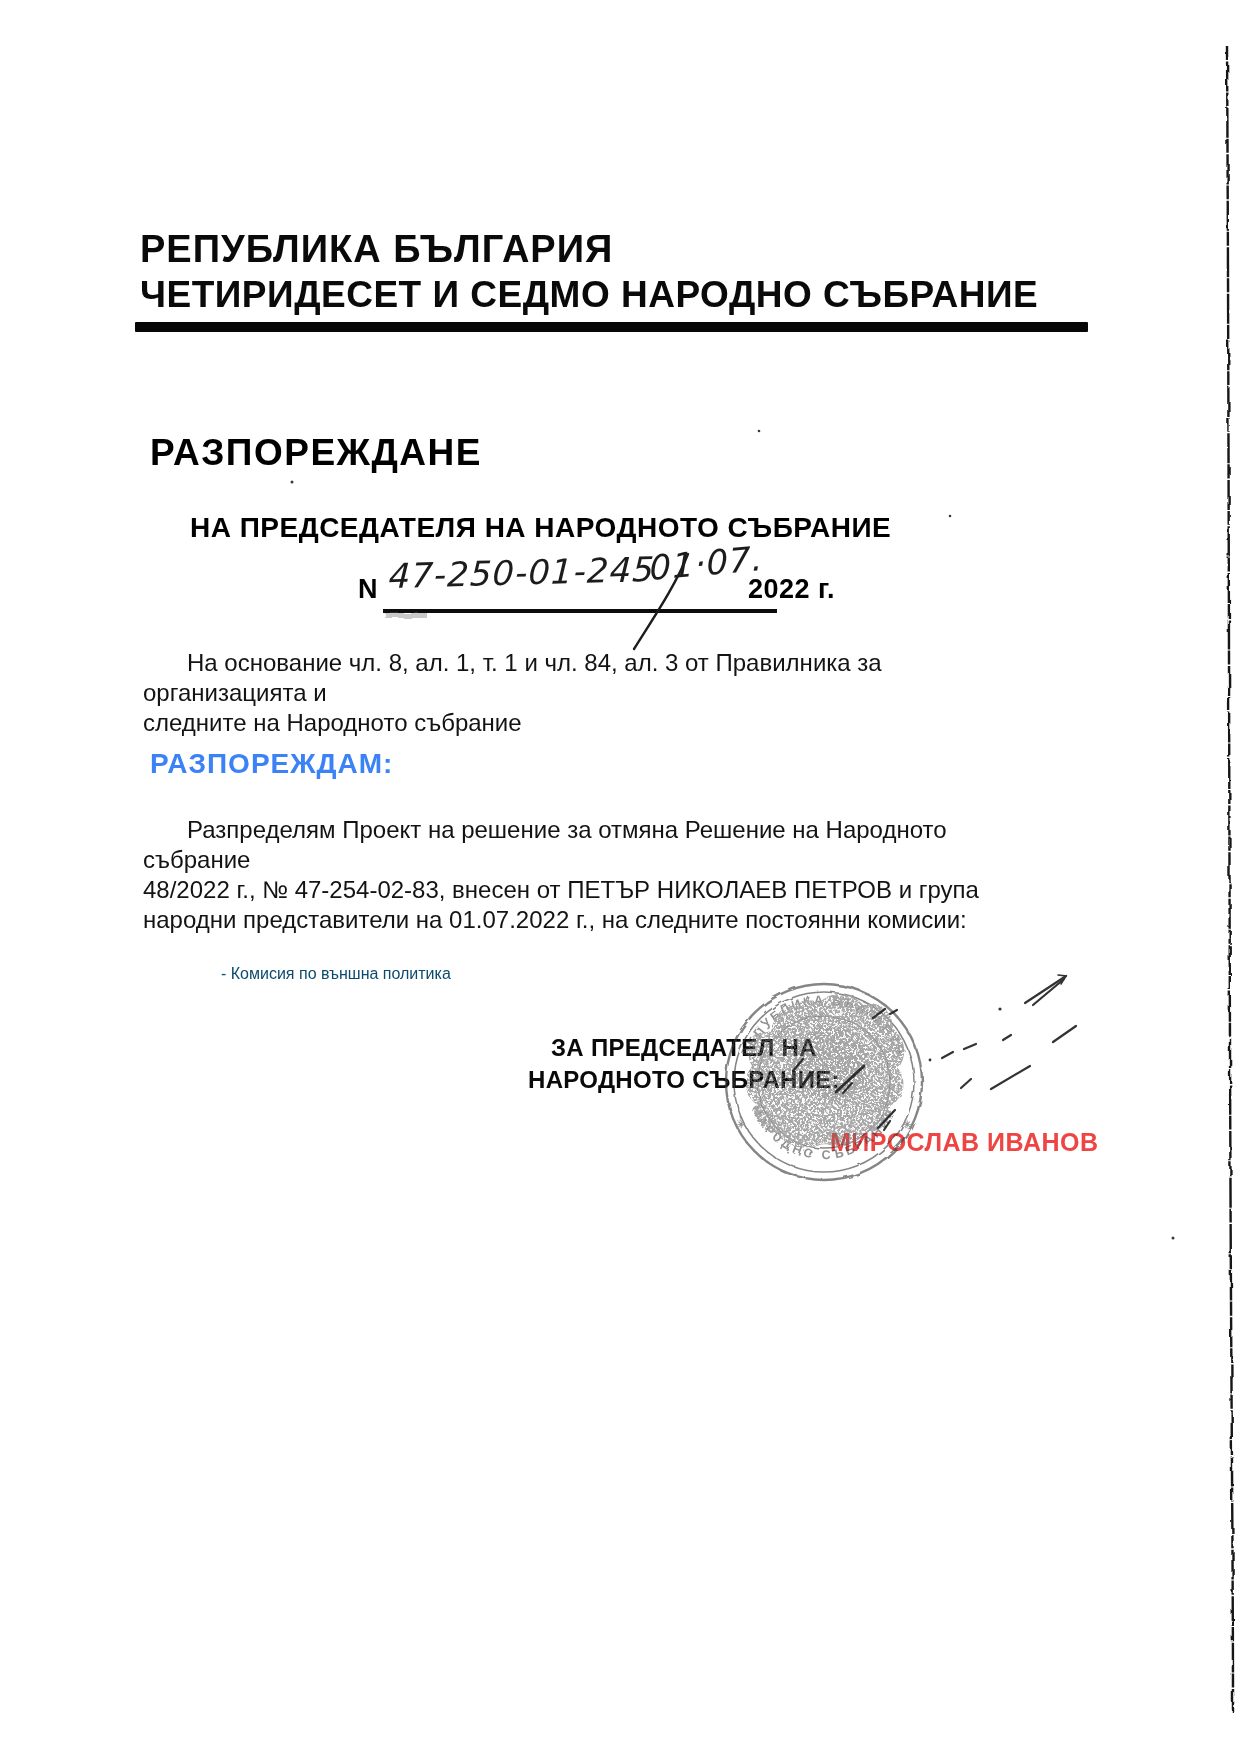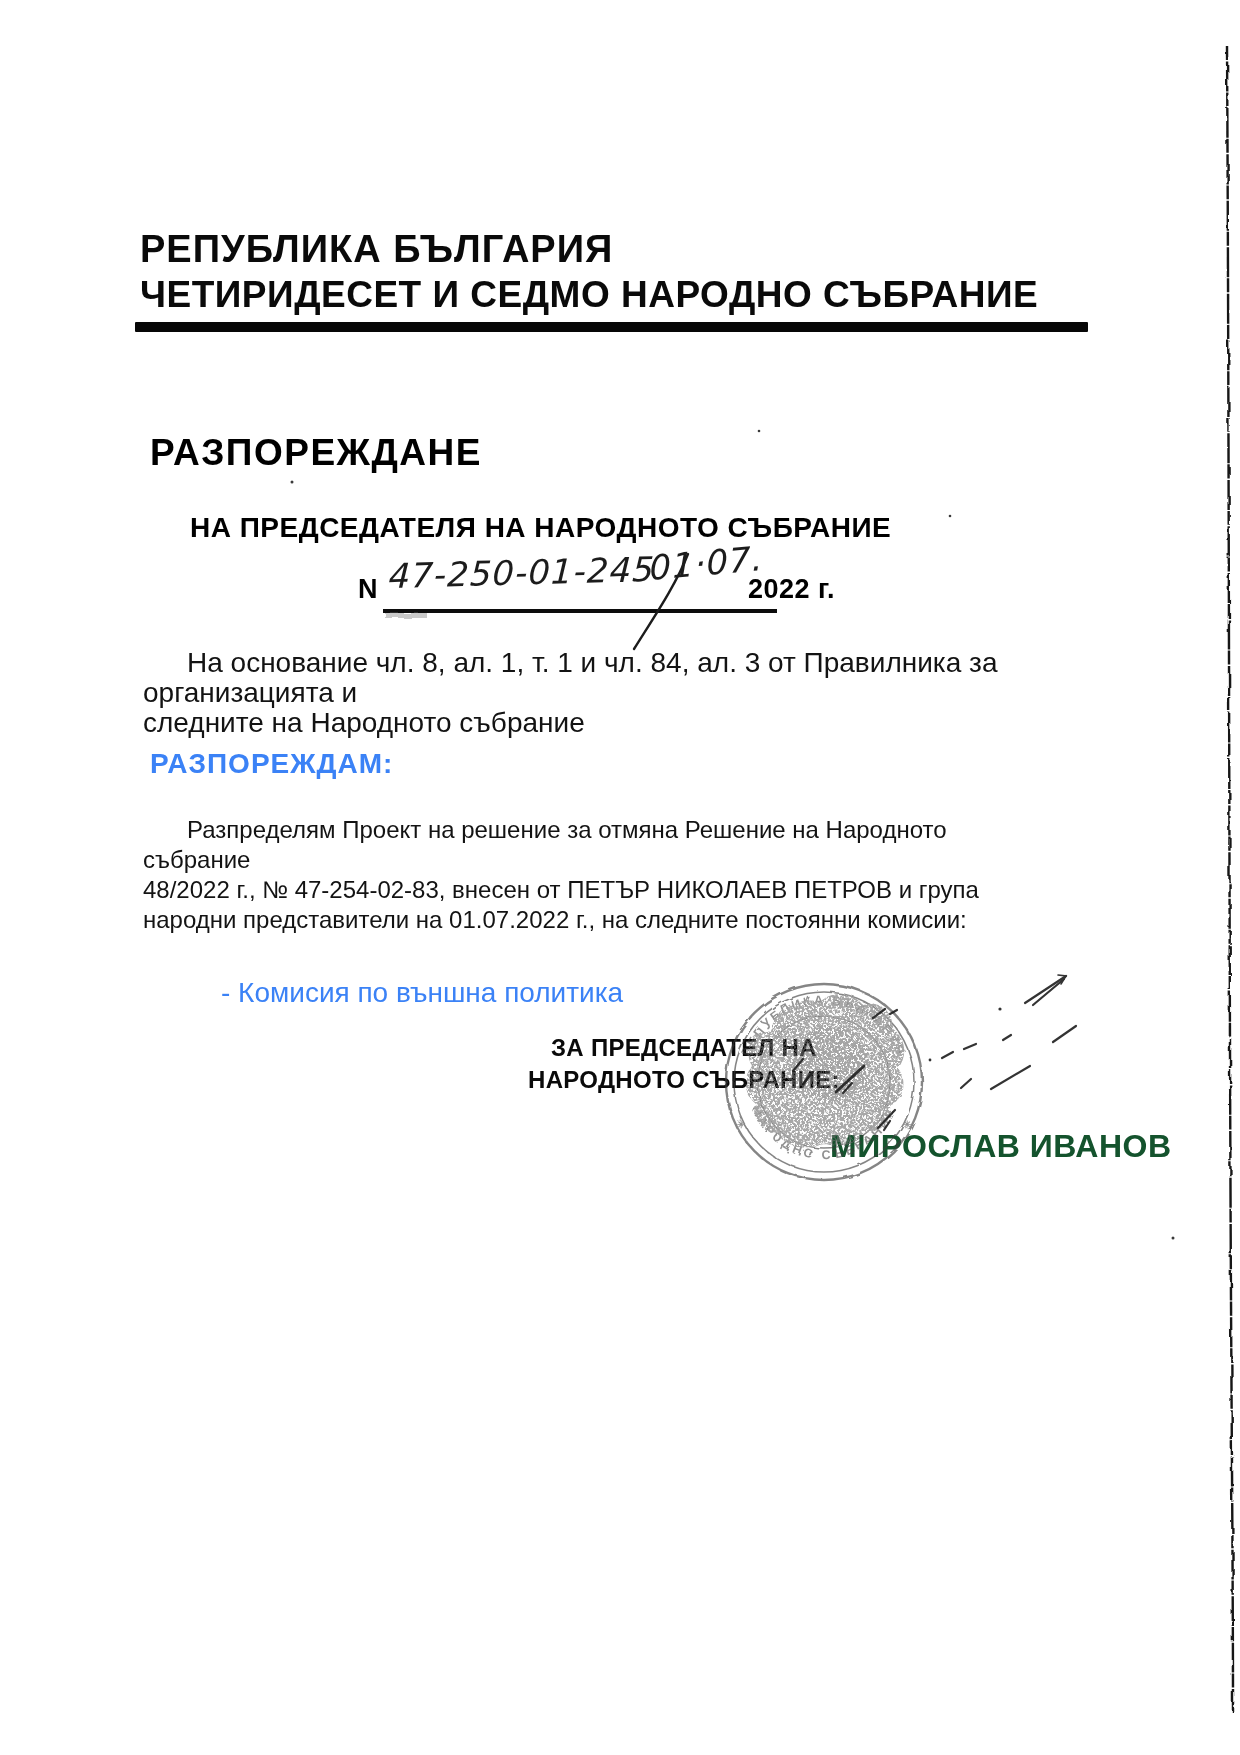--- a/index.html
+++ b/index.html
@@ -23,30 +23,30 @@
   .doc-subtitle{left:190px;top:512px;width:840px;font-size:28px;font-weight:bold;letter-spacing:.5px;color:#000;}
 
   .num-label{left:358px;top:574px;font-size:27px;font-weight:bold;color:#000;}
   .num-underline{left:383px;top:609px;width:394px;height:4px;background:#0c0c0c;}
   .num-hand{left:388px;top:556px;font-family:"DejaVu Sans",sans-serif;font-style:italic;font-size:34px;
             color:#1c1c1c;letter-spacing:1px;transform:rotate(-1.5deg) skewX(-4deg);transform-origin:left bottom;}
   .num-hand-date{left:650px;top:548px;font-family:"DejaVu Sans",sans-serif;font-style:italic;font-size:34px;
             color:#1c1c1c;letter-spacing:1px;transform:rotate(-5deg) skewX(-4deg);transform-origin:left bottom;}
   .num-year{left:748px;top:574px;font-size:27px;font-weight:bold;color:#000;letter-spacing:.5px;}
 
-  .legal{left:143px;top:648px;width:900px;font-size:28px;line-height:30px;color:#131313;}
+  .legal{left:143px;top:648px;width:900px;font-size:24px;line-height:30px;color:#131313;}
   .indent{text-indent:44px;}
 
   .order-heading{left:150px;top:748px;width:850px;font-size:28px;font-weight:bold;letter-spacing:1px;color:#3b82f6;}
 
   .bodytext{left:143px;top:815px;width:900px;font-size:24px;line-height:30px;color:#131313;}
-  .committee{left:221px;top:965px;font-size:28px;color:#3b82f6;margin-top:12px;}
+  .committee{left:221px;top:965px;font-size:16px;color:#0c4a6e;}
 
   .sigblock{left:528px;top:1032px;font-size:24px;font-weight:bold;line-height:32px;letter-spacing:.3px;color:#0a0a0a;text-align:center;}
-  .signame{left:830px;top:1128px;font-size:32px;font-weight:bold;letter-spacing:.5px;color:#14532d;}
+  .signame{left:830px;top:1128px;font-size:25px;font-weight:bold;letter-spacing:.5px;color:#ef4444;}
 
   .overlay{left:0;top:0;width:1240px;height:1755px;pointer-events:none;}
 </style>
 </head>
 <body>
 
 <div class="page">
 
   <div class="abs hdr center">
     <div class="hdr-line1">РЕПУБЛИКА БЪЛГАРИЯ</div>

